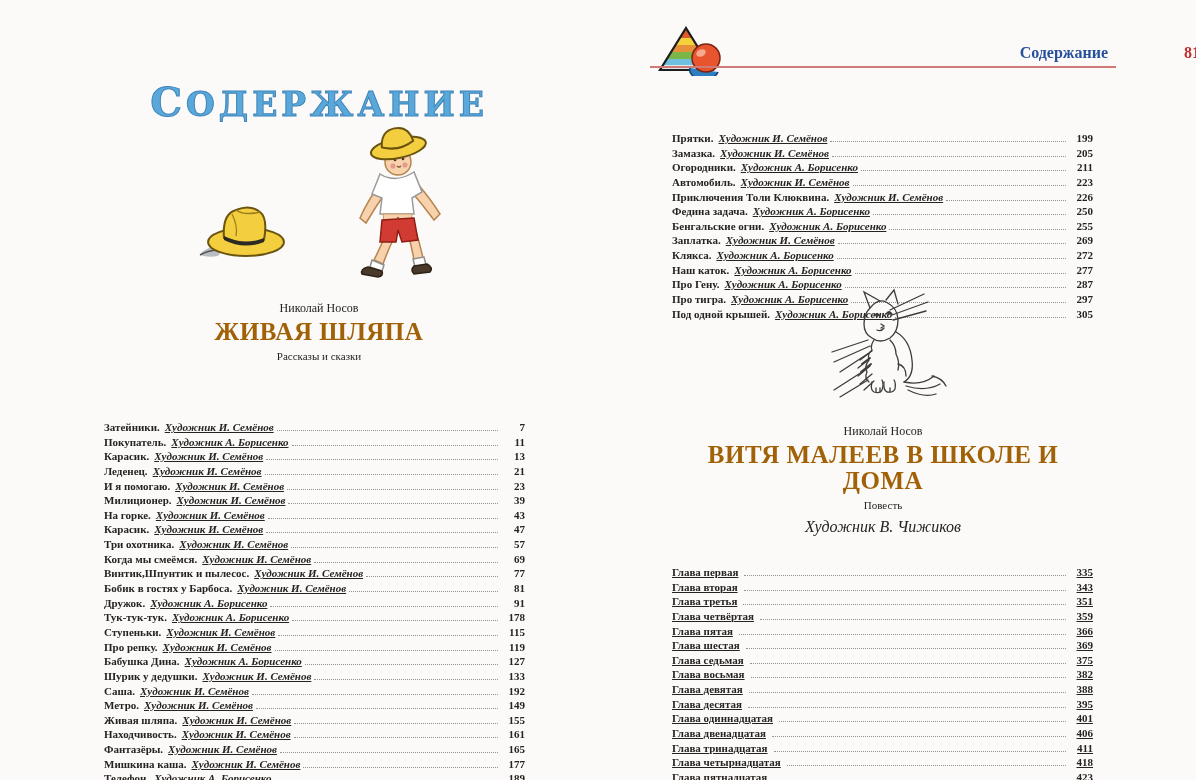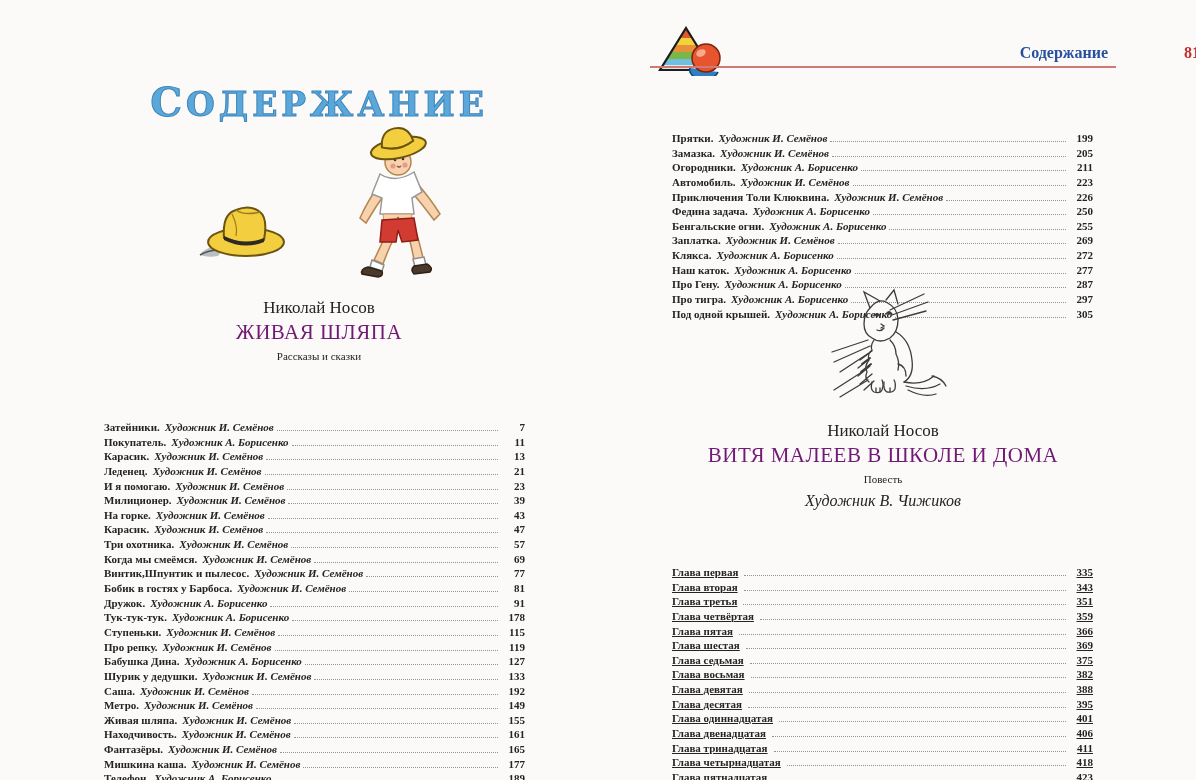--- a/index.html
+++ b/index.html
@@ -14,31 +14,31 @@
   
   .deco-title{
     left:104px;top:82px;width:430px;text-align:center;margin:0;
     font-family:"DejaVu Serif",serif;font-weight:700;
     font-size:33px;letter-spacing:4px;line-height:1;
     color:#5aa8d9;-webkit-text-stroke:1px #3e85bc;
   }
   .deco-title::first-letter{font-size:40px;}
 
   .author-block{width:430px;text-align:center;}
-  .author-name{font-size:17px;line-height:22px;}
-  .book-title-red{font-weight:400;color:#701a75;font-size:21px;line-height:26px;letter-spacing:.5px;}
+  .author-name{font-size:12px;line-height:22px;}
+  .book-title-red{font-weight:700;color:#a16207;font-size:25px;line-height:26px;letter-spacing:.5px;}
   .book-subtitle{font-size:11px;line-height:22px;}
   .artist-line{font-size:16px;font-style:italic;line-height:22px;}
 
   
   .toc{width:421px;}
   .toc-row{display:flex;align-items:baseline;height:14.65px;line-height:14.65px;
     font-size:11px;white-space:nowrap;}
   .toc-row .t{font-weight:700;margin-right:5px;}
-  .toc-row .c{font-weight:700;font-style:italic;margin-right:2px;}
+  .toc-row .c{font-weight:700;font-style:italic;margin-right:2px;text-decoration:underline;}
   .toc-row .dots{flex:1 1 6px;min-width:6px;border-bottom:1.5px dotted #98928c;
     margin:0 1px 3px 1px;}
   .toc-row .num{font-weight:700;min-width:26px;text-align:right;margin-top:43px;}
 
   
   .rp-header-label{font-size:16px;font-weight:700;color:#27509e;}
   .rp-page-number{font-size:16px;font-weight:700;color:#c22f2f;}
   .rp-rule{height:2px;background:#d07a76;}
 </style>
 </head>

